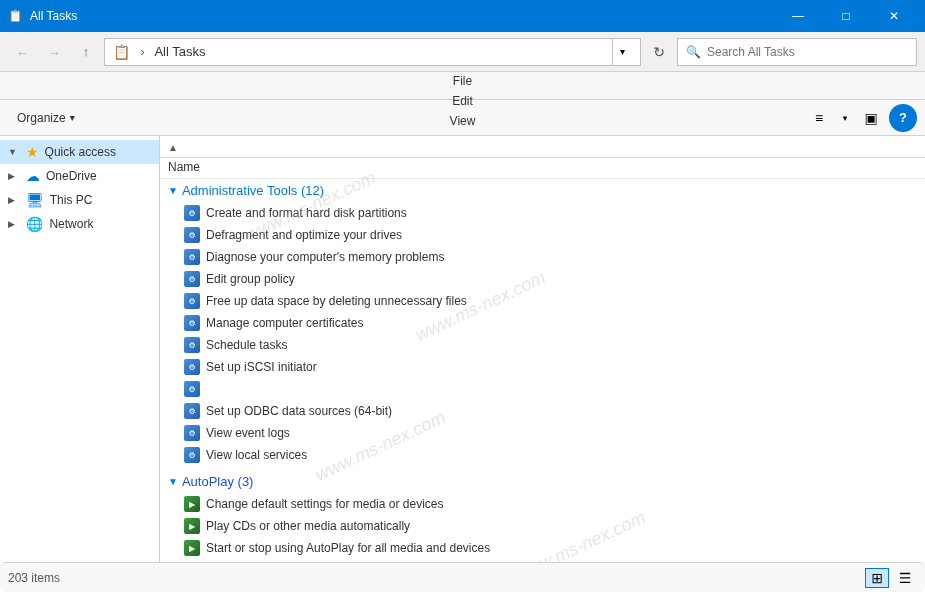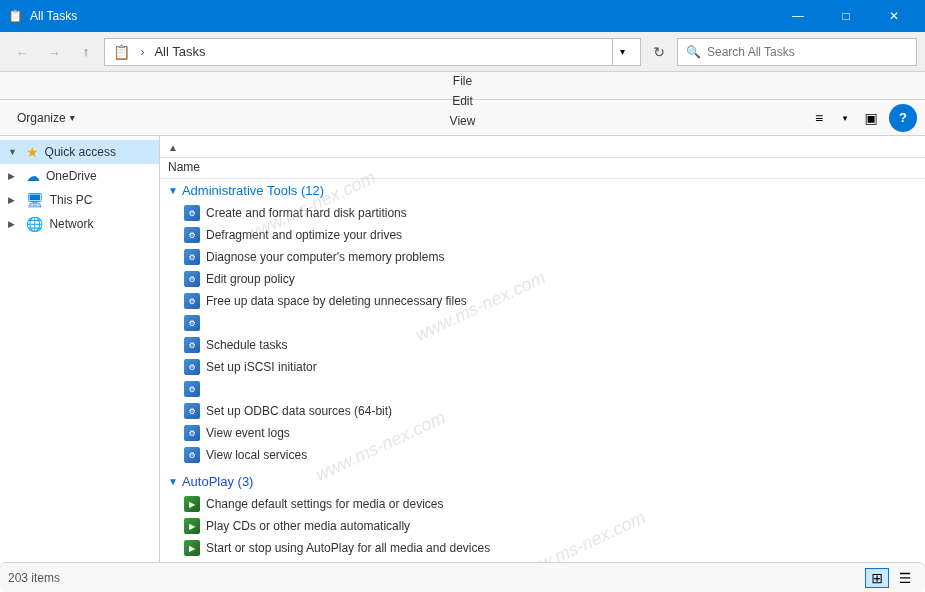--- a/index.html
+++ b/index.html
@@ -450,20 +450,21 @@
       <div class="list-item">
         <span class="tool-icon">⚙</span>
         <span class="item-text">Edit group policy</span>
       </div>
       <div class="list-item">
         <span class="tool-icon">⚙</span>
         <span class="item-text">Free up data space by deleting unnecessary files</span>
       </div>
       <div class="list-item">
         <span class="tool-icon">⚙</span>
+        <span class="item-text">Manage computer certificates</span>
       </div>
       <div class="list-item">
         <span class="tool-icon">⚙</span>
         <span class="item-text">Schedule tasks</span>
       </div>
       <div class="list-item">
         <span class="tool-icon">⚙</span>
         <span class="item-text">Set up iSCSI initiator</span>
       </div>
       <div class="list-item">

